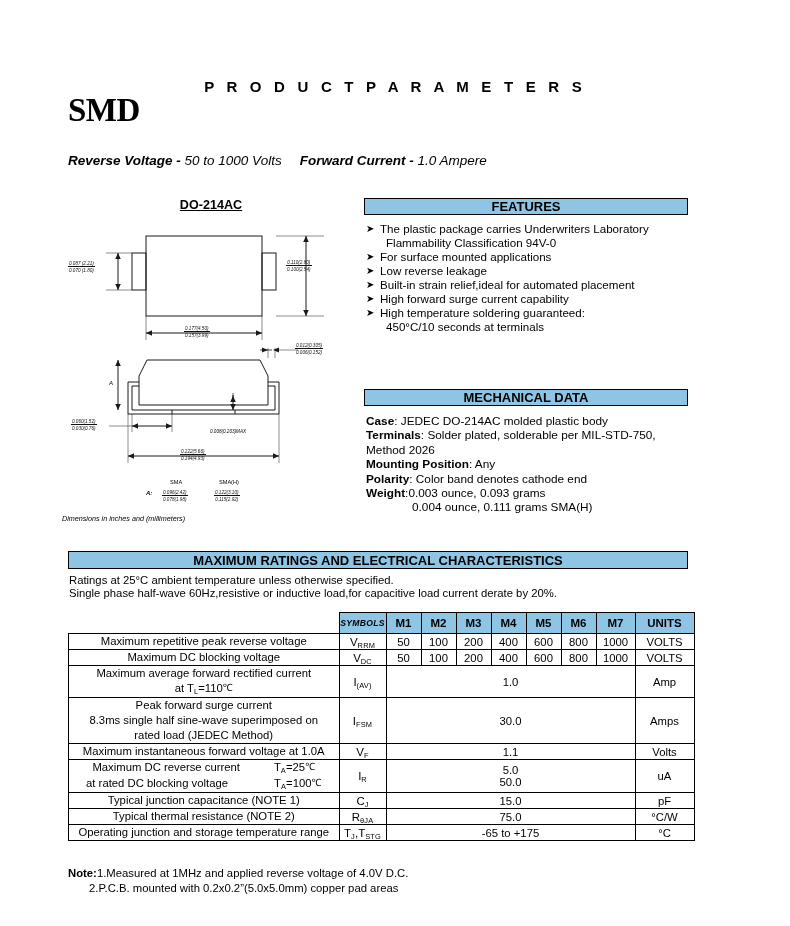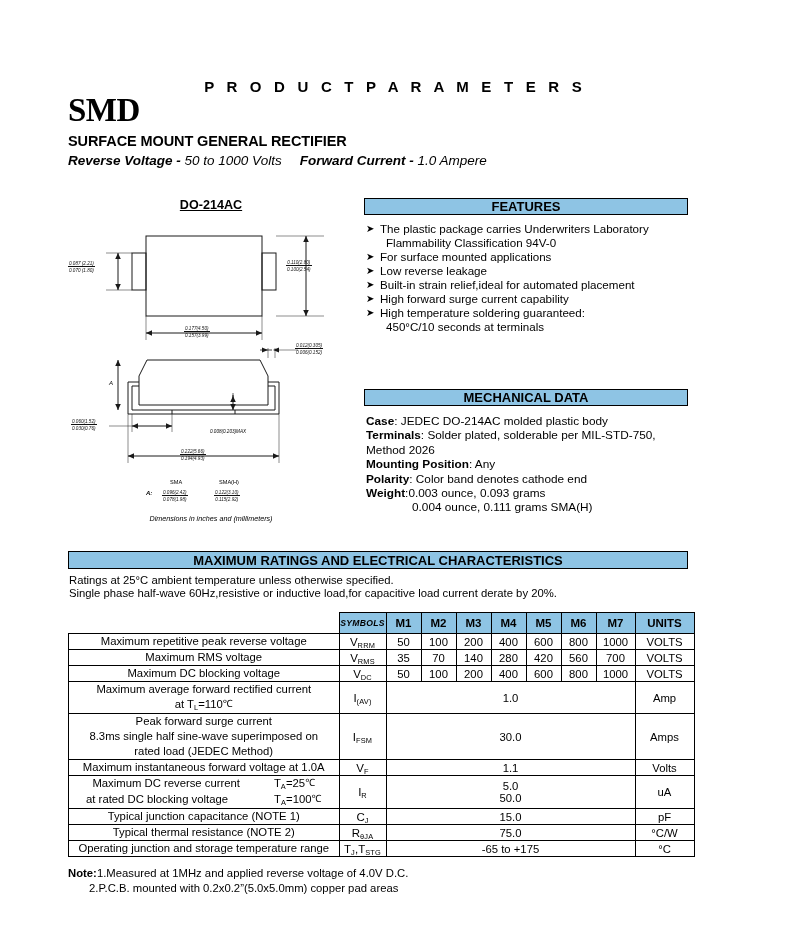--- a/index.html
+++ b/index.html
@@ -79,33 +79,32 @@
   #drawing{position:absolute;left:62px;top:198px;width:298px;height:330px;}
   .dw-title{
     position:absolute;left:0;top:0;width:298px;text-align:center;
     font-size:12.6px;font-weight:bold;text-decoration:underline;
   }
   .dim{position:absolute;font-size:4.6px;font-style:italic;white-space:nowrap;color:#111;}
   .dim .top{display:block;border-bottom:0.6px solid #111;padding:0 1px 0.3px 1px;text-align:center;}
   .dim .bot{display:block;padding:0.3px 1px 0 1px;text-align:center;}
   .lbl{position:absolute;font-size:5.4px;font-style:italic;white-space:nowrap;}
   .cap{
-    position:absolute;left:0;top:316px;width:298px;text-align:center;
+    position:absolute;left:0;top:316px;width:298px;text-align:left;
     font-size:7.2px;font-style:italic;
   }
   .aLetter{position:absolute;font-size:6px;font-style:italic;}
 </style>
 </head>
 <body>
 
 <div class="page">
 
   <div class="prod-params">P R O D U C T   P A R A M E T E R S</div>
   <div class="smd">SMD</div>
-  <div class="subtitle">SURFACE MOUNT GENERAL RECTIFIER</div>
   <div class="subtitle2">
     <span>Reverse Voltage - </span><span class="reg">50 to 1000 Volts</span><span style="display:inline-block;width:18px"></span><span>Forward Current - </span><span class="reg">1.0 Ampere</span>
   </div>
 
   <div id="drawing">
     <div class="dw-title">DO-214AC</div>
 
     <svg width="298" height="330" viewBox="0 0 298 330" style="position:absolute;left:0;top:0;">
       <g stroke="#1a1a1a" stroke-width="1" fill="none">
 
@@ -294,32 +293,20 @@
         <td>50</td>
         <td>100</td>
         <td>200</td>
         <td>400</td>
         <td>600</td>
         <td>800</td>
         <td>1000</td>
         <td>VOLTS</td>
       </tr>
 
-      <tr>
-        <td class="desc">Maximum RMS voltage</td>
-        <td class="sym">V<sub>RMS</sub></td>
-        <td>35</td>
-        <td>70</td>
-        <td>140</td>
-        <td>280</td>
-        <td>420</td>
-        <td>560</td>
-        <td>700</td>
-        <td>VOLTS</td>
-      </tr>
 
       <tr>
         <td class="desc">Maximum DC blocking voltage</td>
         <td class="sym">V<sub>DC</sub></td>
         <td>50</td>
         <td>100</td>
         <td>200</td>
         <td>400</td>
         <td>600</td>
         <td>800</td>

